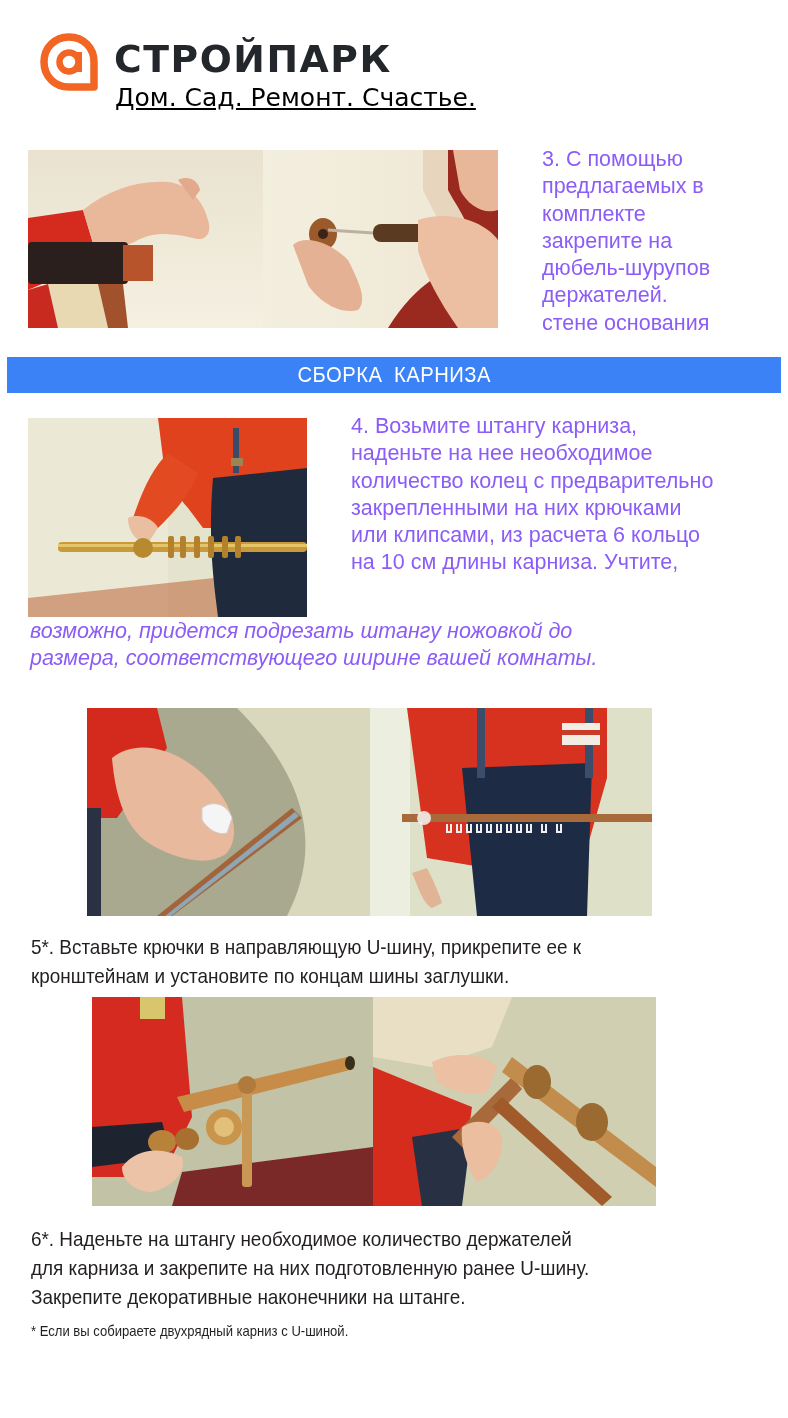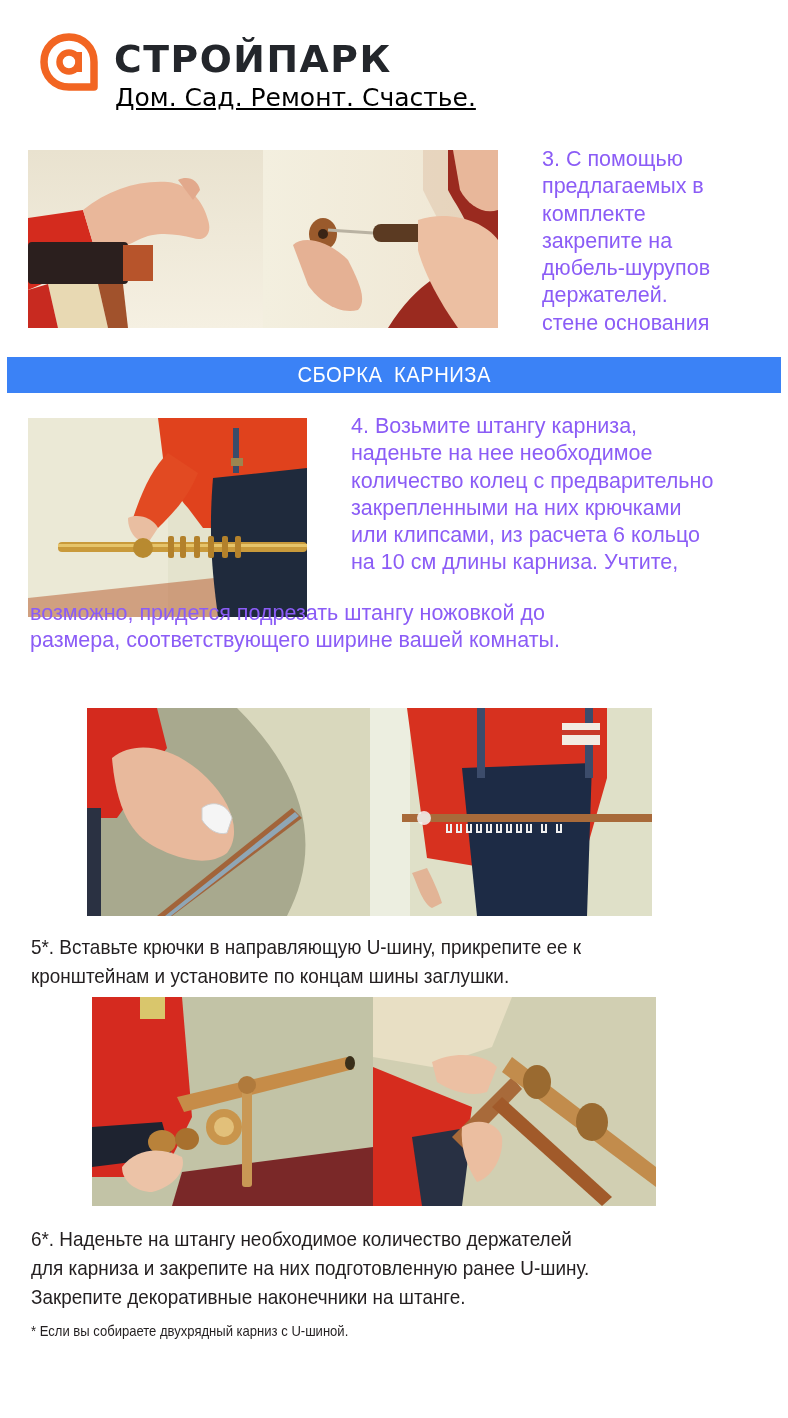--- a/index.html
+++ b/index.html
@@ -15,21 +15,21 @@
   .brand-tagline { left: 115px; top: 86px; font-family: "DejaVu Sans", sans-serif; font-size: 25px;
     color: #000000; line-height: 24px; text-decoration: underline; }
 
   
   .txt { font-size: 21.5px; line-height: 27.3px; color: #8b5cf6; }
   .txt-cond { font-size: 21px; line-height: 29px; color: #231f20; transform: scaleX(0.9); transform-origin: left top; white-space: nowrap; }
   .line { display: block; white-space: nowrap; }
 
   .step3 { left: 542px; top: 146px; }
   .step4 { left: 323px; top: 413px; margin-left: 28px; }
-  .step4-cont { left: 30px; top: 600px; }
+  .step4-cont { left: 30px; top: 618px; font-style: italic; }
 
   .section-banner { left: 7px; top: 357px; width: 774px; height: 36px; background: #3b82f6;
     display: flex; align-items: center; justify-content: center; }
   .section-banner span { color: #ffffff; font-size: 22px; letter-spacing: 0.5px; word-spacing: 6px;
     transform: scaleX(0.92); display: inline-block; }
 
   .step5 { left: 31px; top: 932px; }
   .step6 { left: 31px; top: 1224px; }
   .footnote { left: 31px; top: 1322px; font-size: 14.5px; line-height: 18px; color: #231f20;
     transform: scaleX(0.9); transform-origin: left top; white-space: nowrap; }

